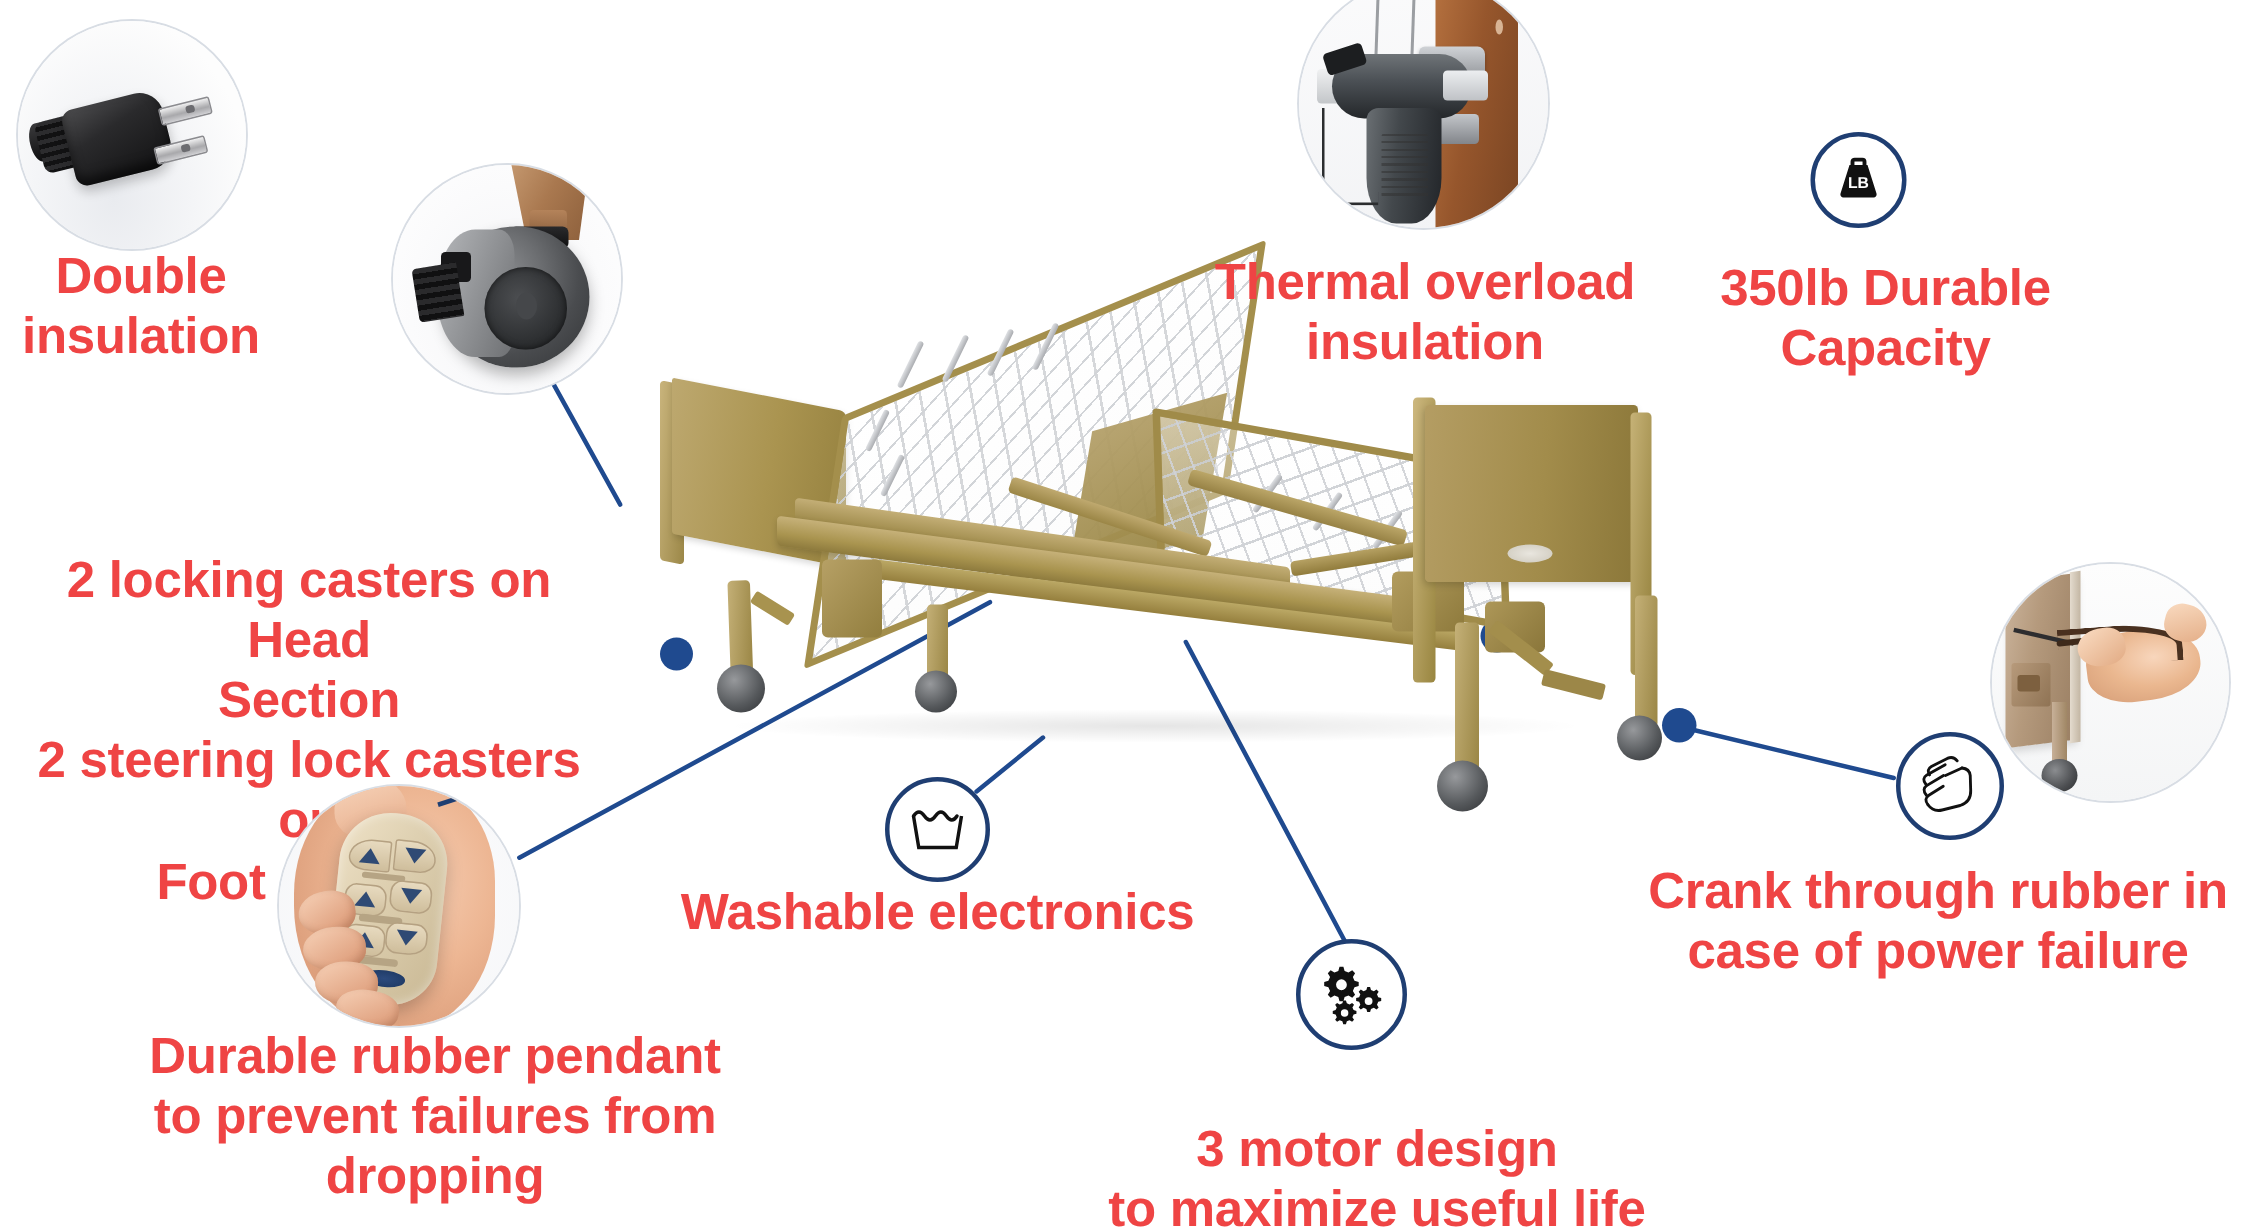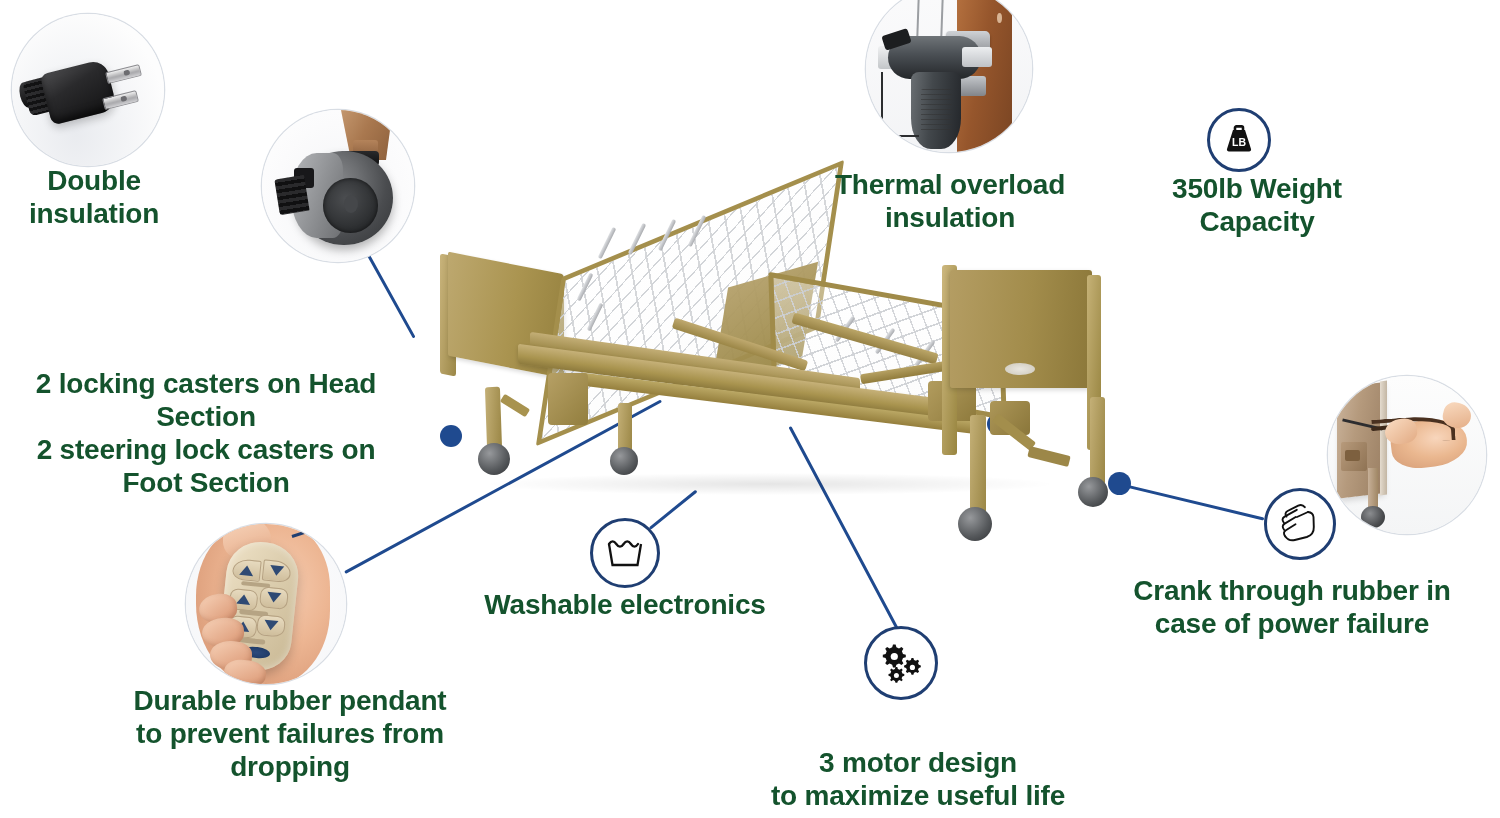--- a/index.html
+++ b/index.html
@@ -11,23 +11,23 @@
     position: relative;
     width: 1500px;
     height: 818px;
     background: #ffffff;
     overflow: hidden;
     font-family: "Liberation Sans", sans-serif;
   }
   
   .label {
     position: absolute;
-    color: #14532d;
+    color: #ef4444;
     font-weight: bold;
-    font-size: 28px;
+    font-size: 34px;
     line-height: 1.18;
     letter-spacing: -0.2px;
     white-space: pre-line;
   }
   .label.center { text-align: center; }
 
   
   .photo-bubble {
     position: absolute;
     border-radius: 50%;
@@ -547,28 +547,28 @@
       <div class="mot-rodR"></div>
       <div class="mot-canister"></div>
       <div class="mot-label"></div>
       <div class="mot-cable"></div>
       <div class="mot-plugblk"></div>
     </div>
   </div>
   <div class="label center" style="left:780px; top:168px; width:340px;">Thermal overload
 insulation</div>
 
-  <div class="icon-bubble" style="left:1207px; top:108px; width:58px; height:58px;">
+  <div class="icon-bubble" style="left:1207px; top:88px; width:58px; height:58px;">
     <svg width="34" height="34" viewBox="0 0 34 34">
       <path d="M11 7 h12 l6 19 a2 2 0 0 1 -2 2.6 H7 a2 2 0 0 1 -2 -2.6 Z" fill="#111111"></path>
       <rect x="13" y="3.4" width="8" height="5.2" rx="1.4" fill="none" stroke="#111111" stroke-width="2.6"></rect>
       <text x="17" y="22.5" text-anchor="middle" font-family="Liberation Sans, sans-serif" font-size="10.5" font-weight="bold" fill="#ffffff">LB</text>
     </svg>
   </div>
-  <div class="label center" style="left:1122px; top:172px; width:270px;">350lb Weight
+  <div class="label center" style="left:1122px; top:172px; width:270px;">350lb Durable
 Capacity</div>
 
   <div class="icon-bubble" style="left:590px; top:518px; width:64px; height:64px;">
     <svg width="40" height="34" viewBox="0 0 40 34">
       <path d="M4 8 L7.5 29 h25 L36 8" fill="none" stroke="#111111" stroke-width="2.3" stroke-linejoin="miter"></path>
       <path d="M4 8 q3.6 -5.4 7.3 0 q3.7 5.4 7.3 0 q3.7 -5.4 7.3 0 q3.7 5.4 7.1 0" fill="none" stroke="#111111" stroke-width="2.3" stroke-linecap="round"></path>
     </svg>
   </div>
   <div class="label center" style="left:452px; top:588px; width:346px;">Washable electronics</div>
 

